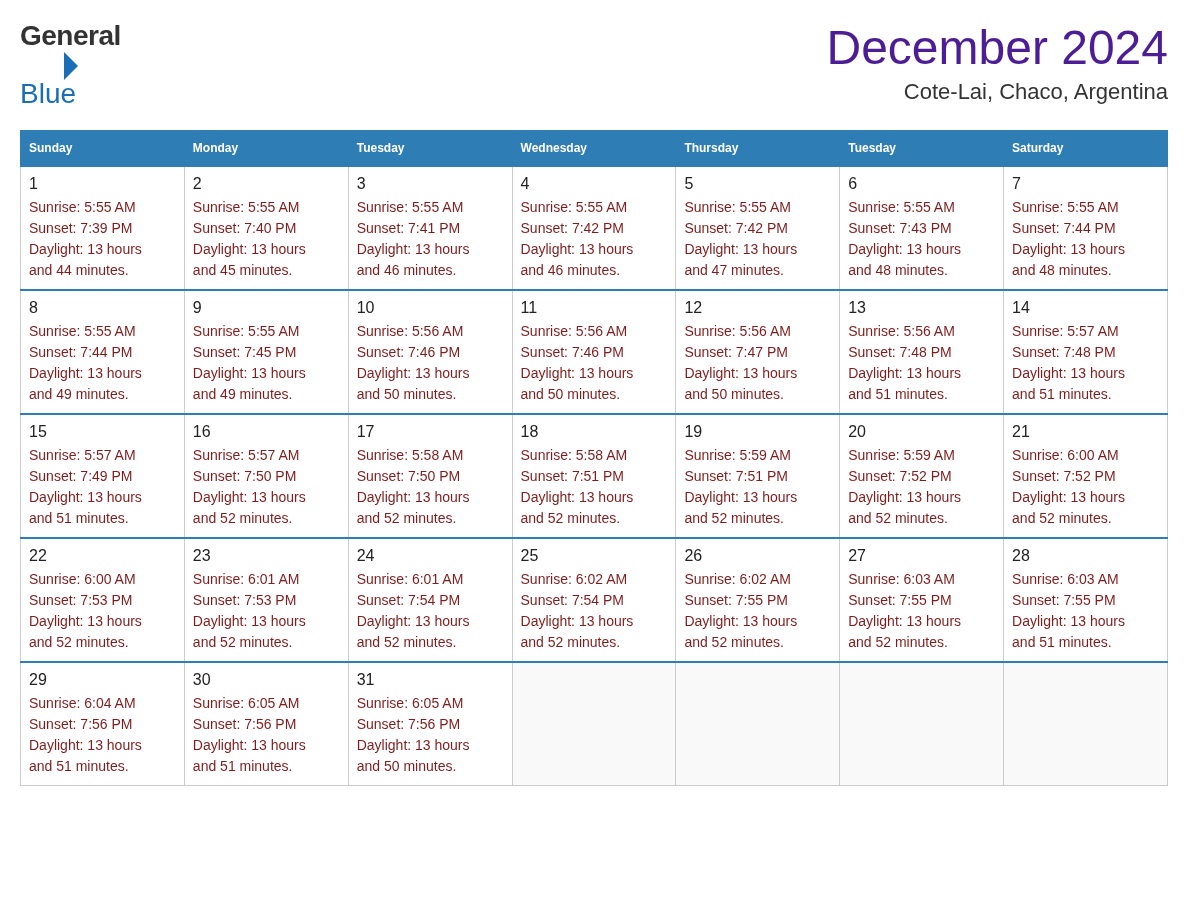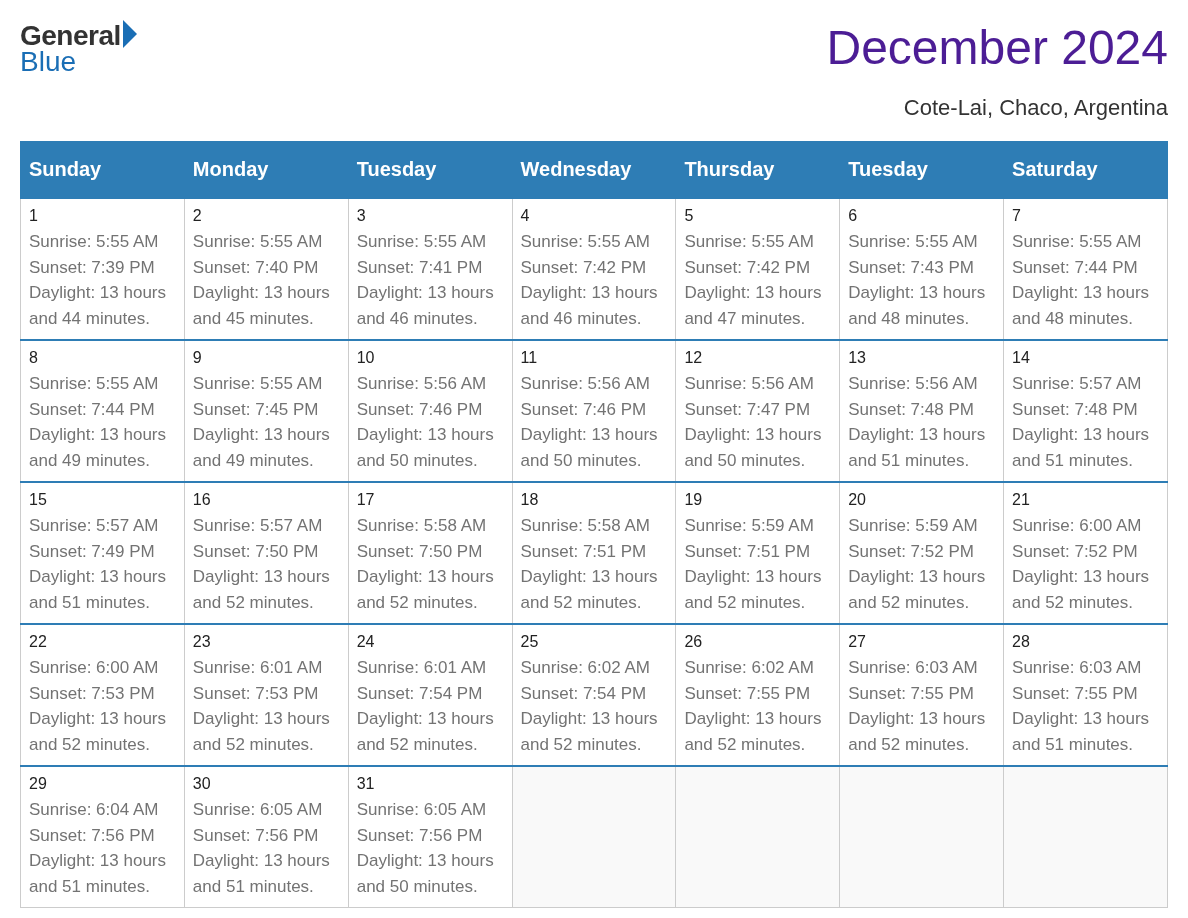--- a/index.html
+++ b/index.html
@@ -33,51 +33,52 @@
       vertical-align: middle;
       margin-bottom: 4px;
     }
     .logo-wrapper {
       display: flex;
       flex-direction: column;
     }
     .logo-line1 {
       display: flex;
       align-items: center;
+      flex-direction: column;
     }
     .logo-line2 {
       color: #1a6eb5;
       font-size: 28px;
       font-weight: normal;
       margin-top: -6px;
     }
     .title-area {
       text-align: right;
     }
     .month-title {
       font-size: 48px;
       font-weight: normal;
       color: #4c1d95;
     }
     .subtitle {
       font-size: 22px;
       color: #333;
-      margin-top: 20px;
+      margin-top: 4px;
     }
     .calendar {
       width: 100%;
       border-collapse: collapse;
       border: 1px solid #aaa;
     }
     .calendar th {
       background-color: #2e7db5;
       color: #fff;
-      font-size: 20px;
+      font-size: 12px;
       font-weight: bold;
-      padding: 16px 8px;
+      padding: 10px 8px;
       text-align: left;
       border: 1px solid #2e7db5;
     }
     .calendar td {
       vertical-align: top;
       padding: 8px;
       border: 1px solid #ccc;
       width: 14.28%;
       min-height: 100px;
       font-size: 13px;
@@ -87,23 +88,23 @@
     .calendar td.empty {
       background: #f9f9f9;
     }
     .day-number {
       font-size: 16px;
       font-weight: normal;
       margin-bottom: 4px;
       color: #222;
     }
     .day-info {
-      font-size: 17px;
+      font-size: 14px;
       line-height: 1.5;
-      color: #737373;
+      color: #7f1d1d;
     }
     .week-row td {
       border-top: 2px solid #2e7db5;
     }
   </style>
 </head>
 <body>
 
 <div class="header">
   <div class="logo-wrapper">

